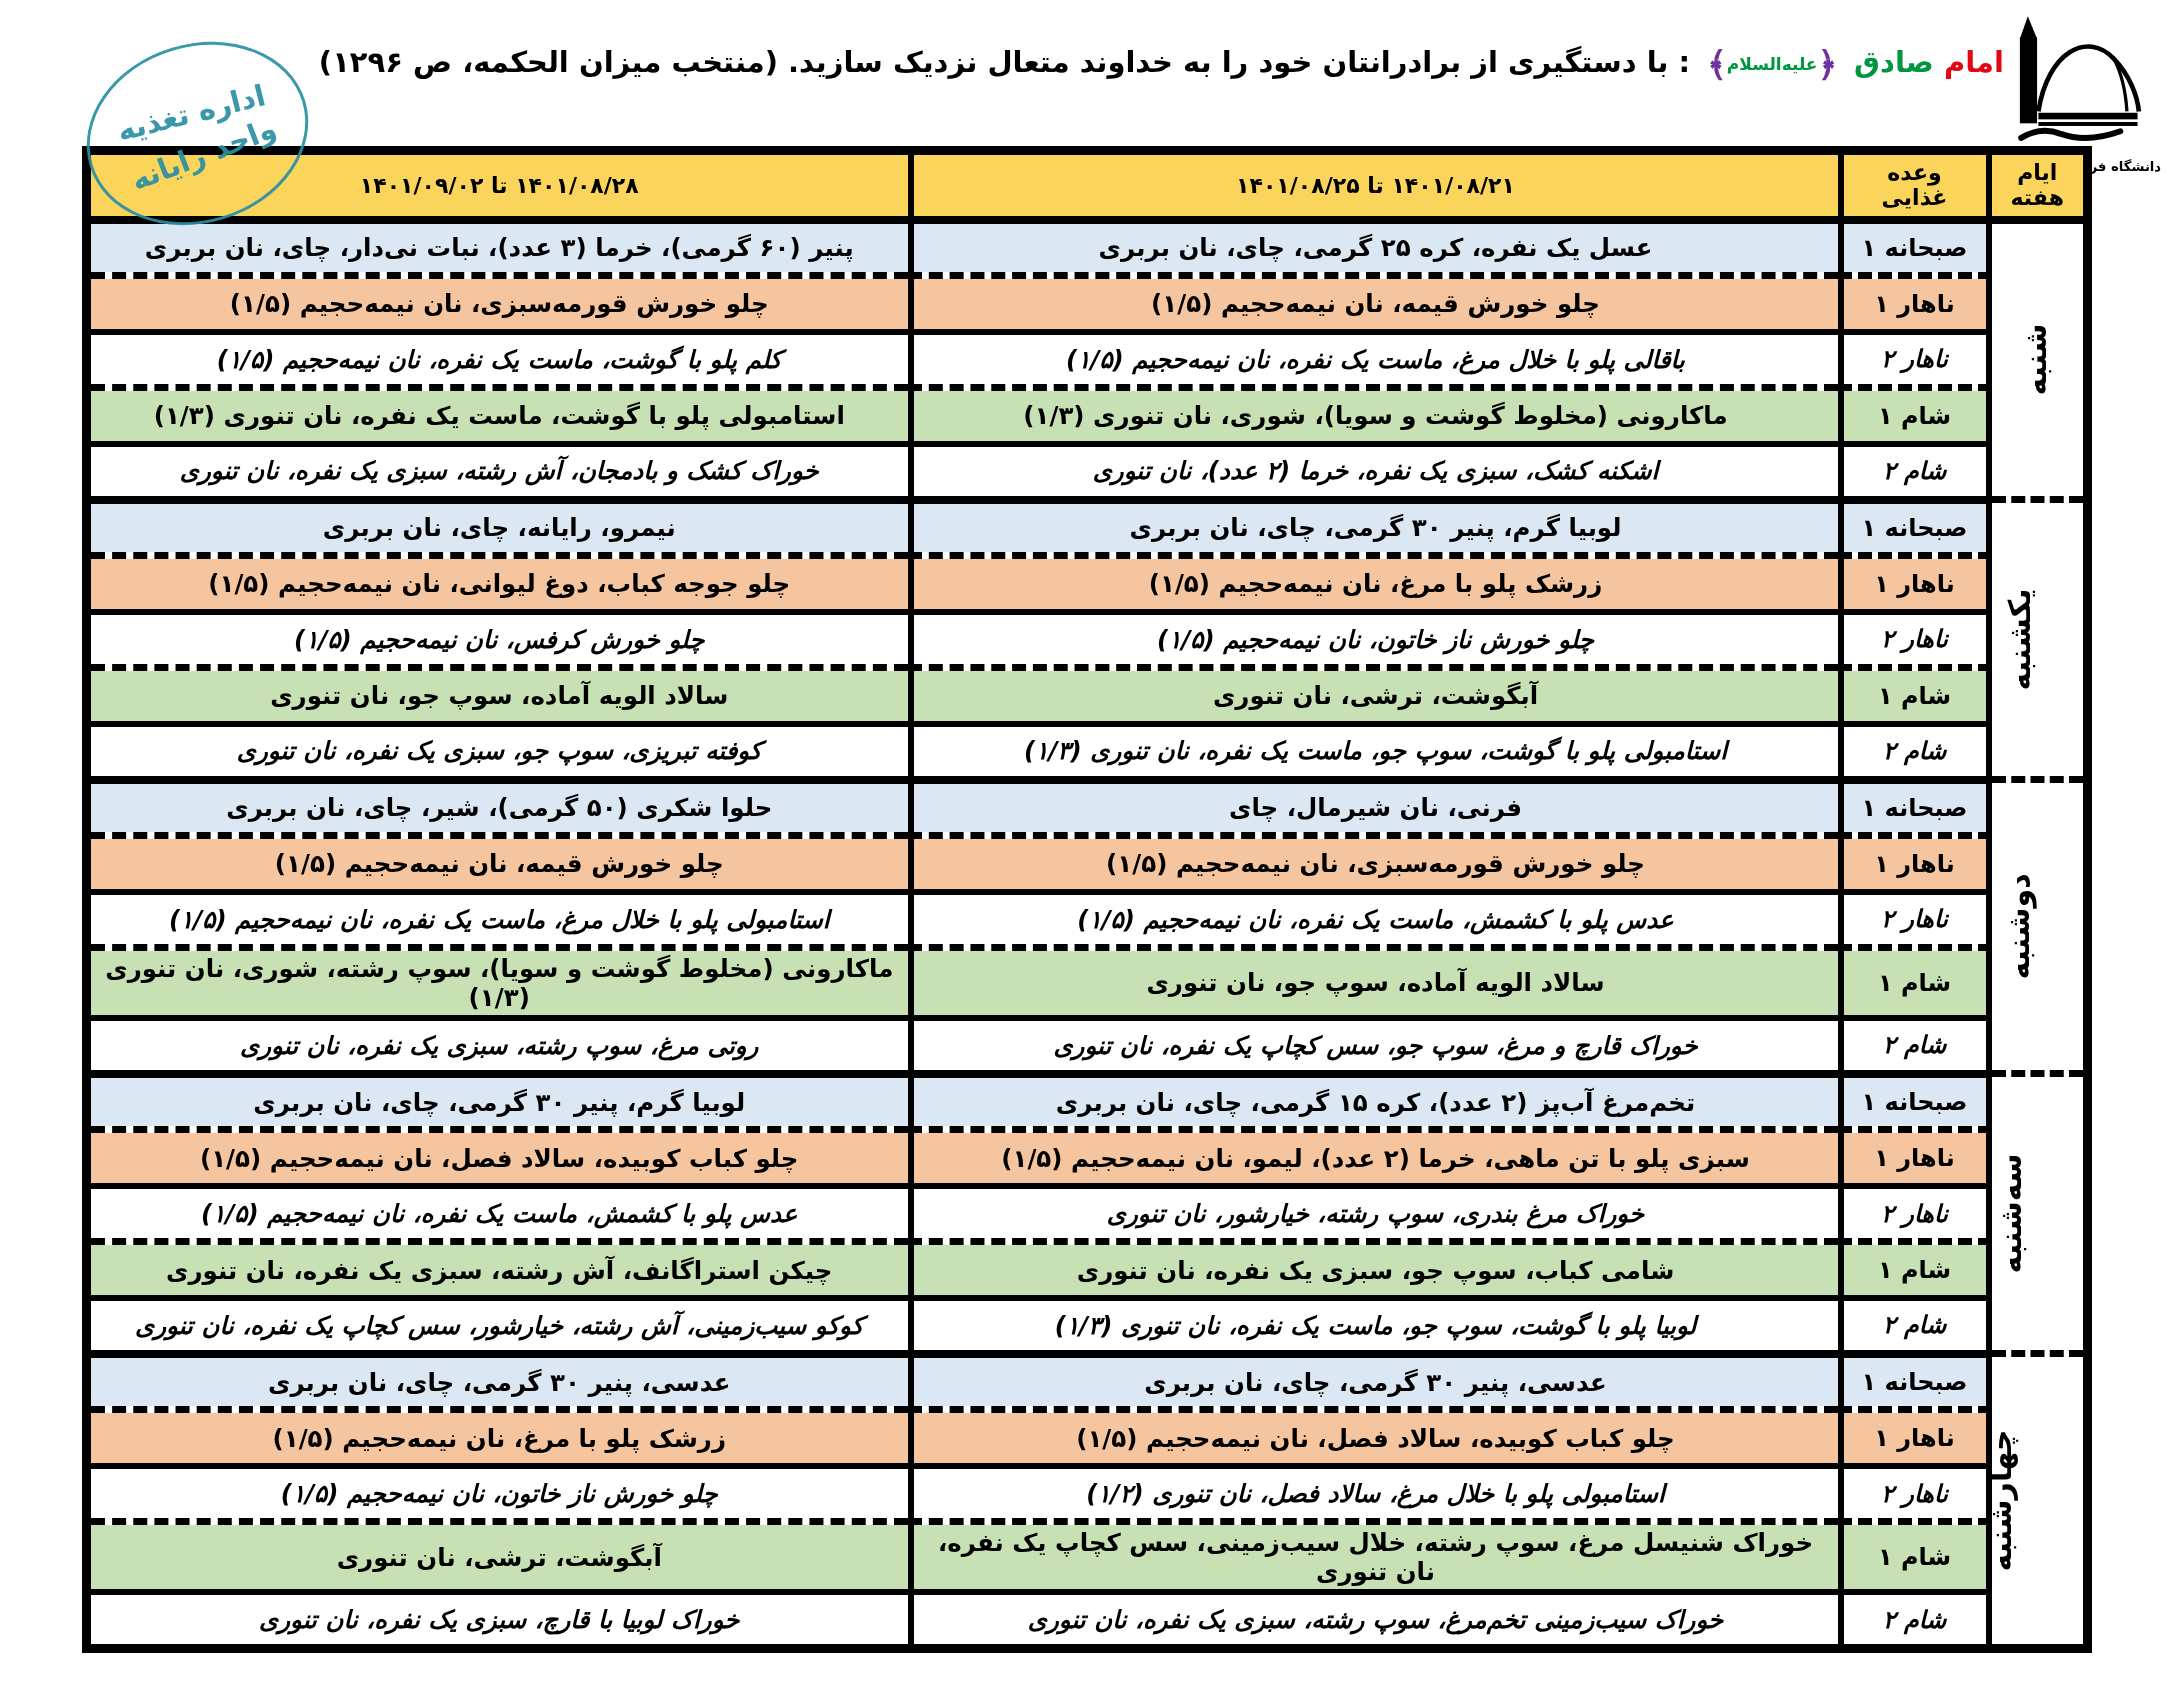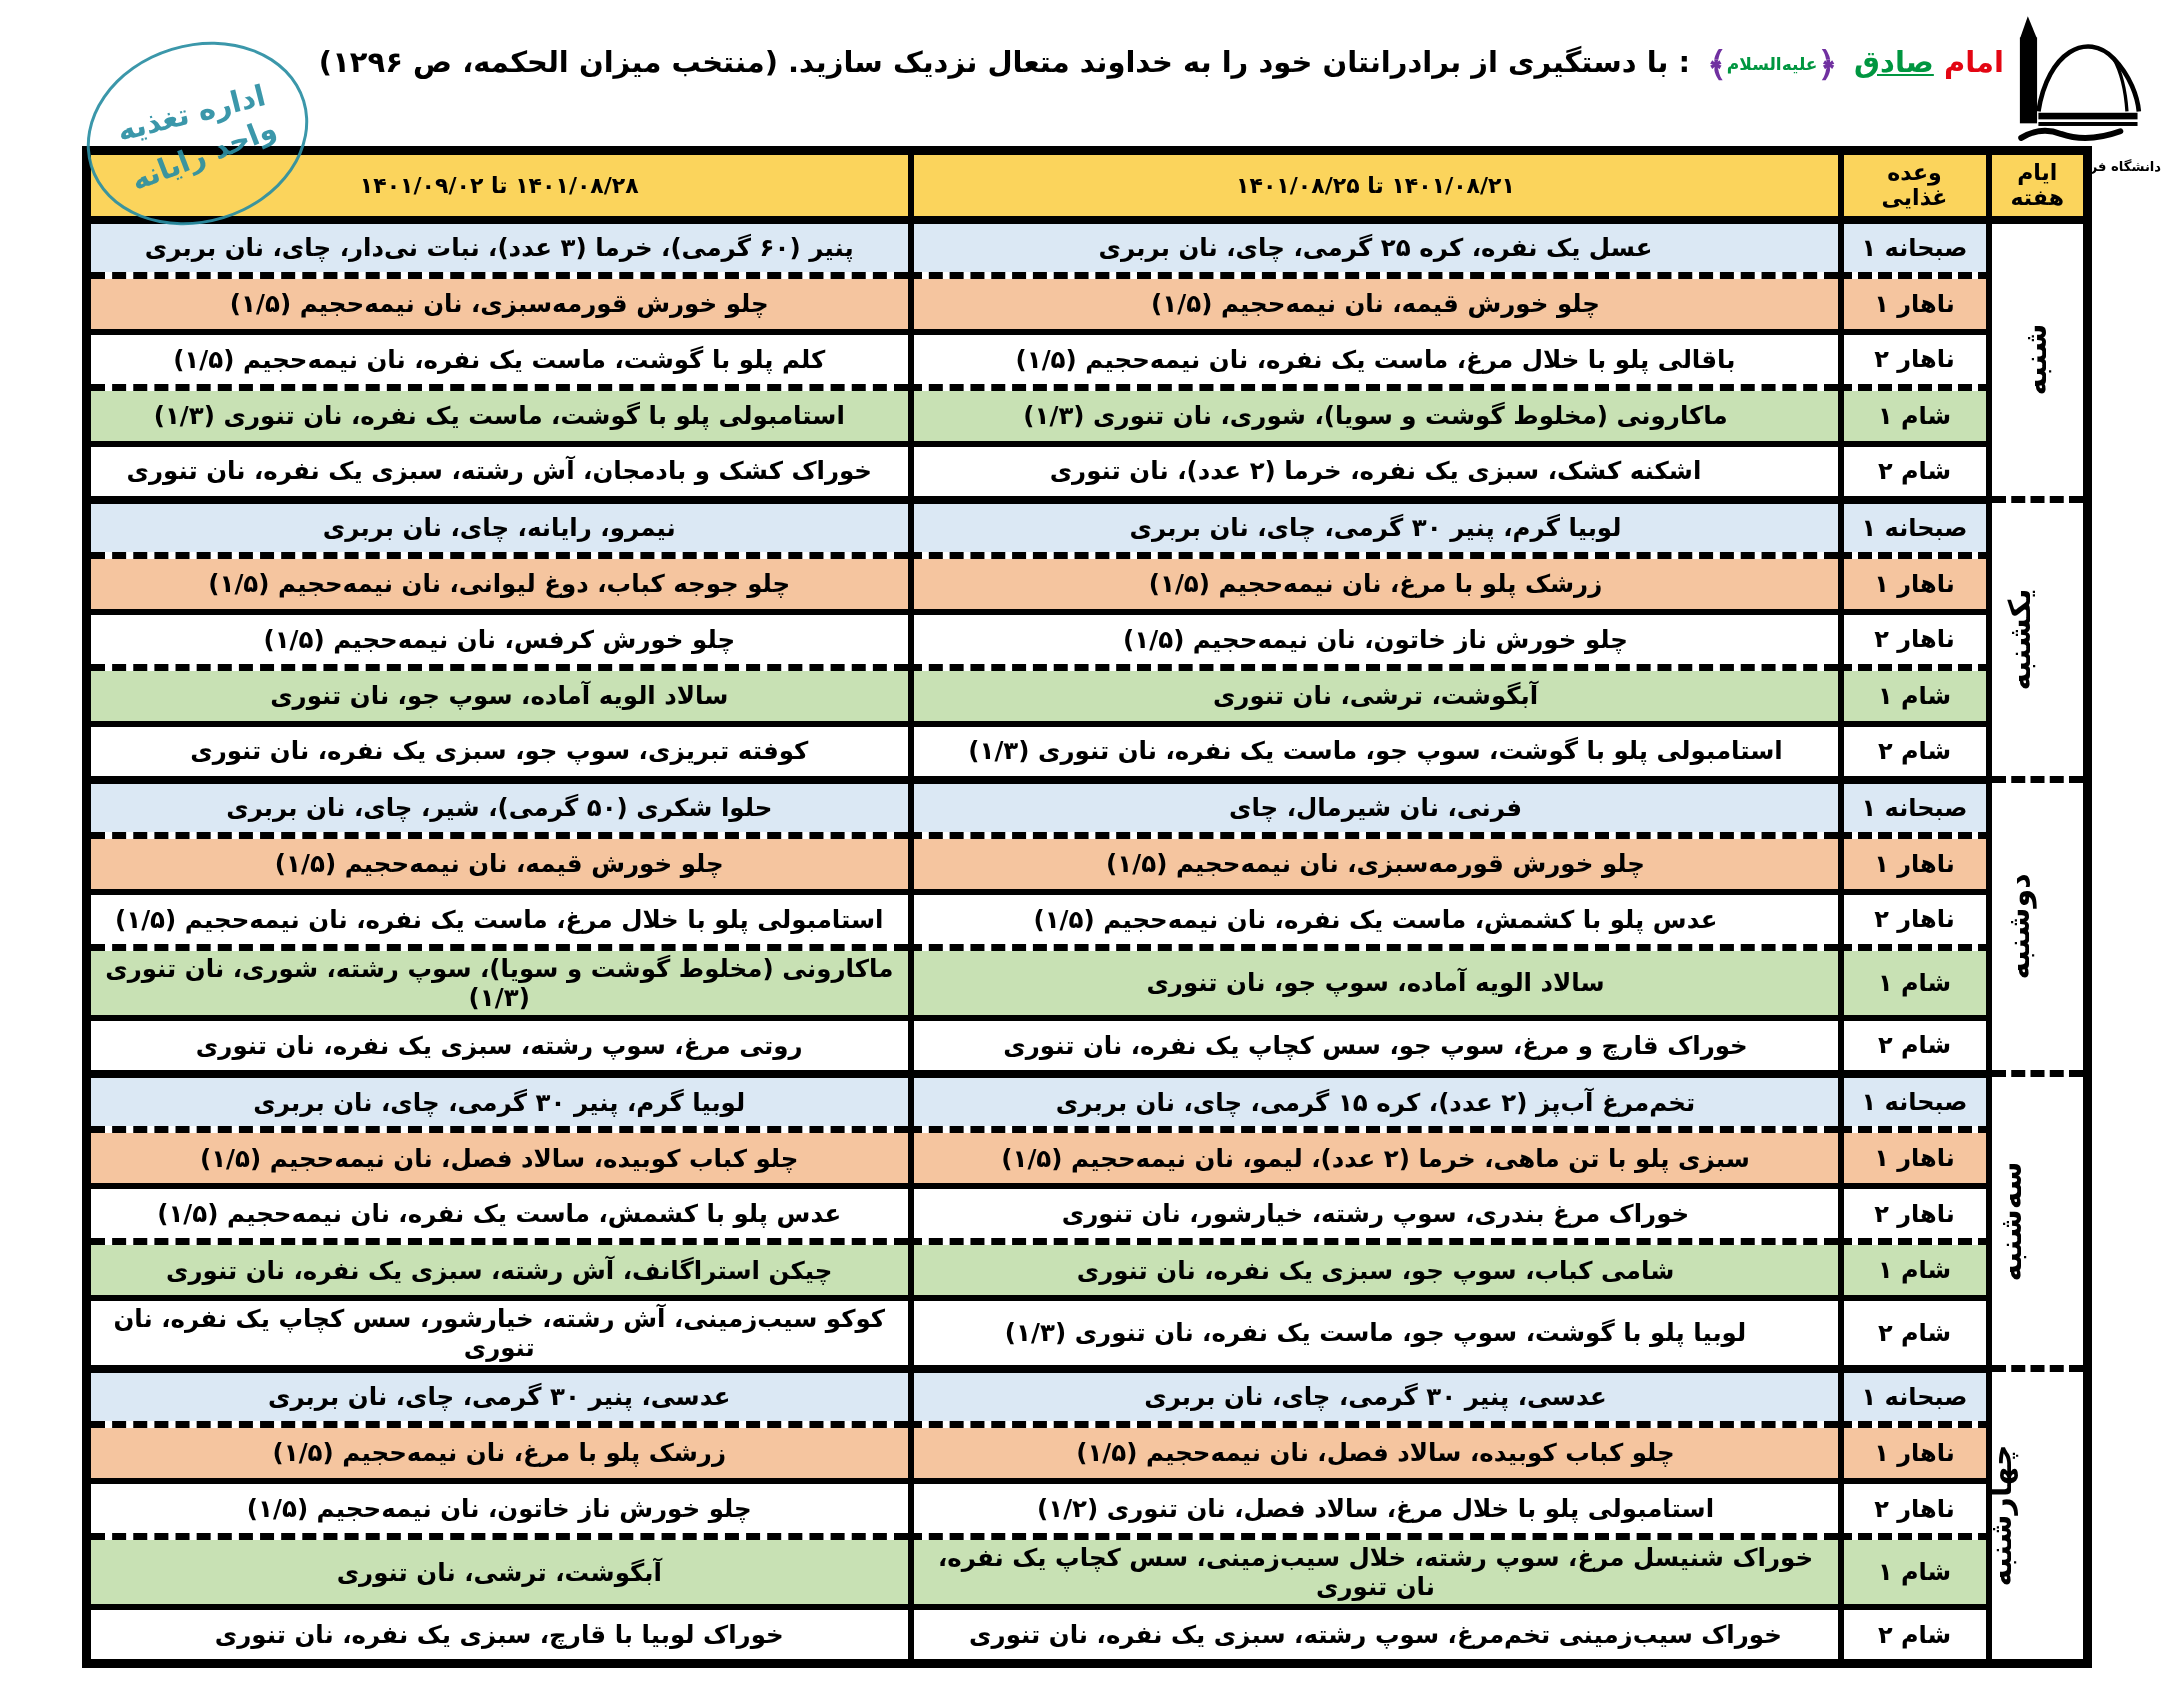--- a/index.html
+++ b/index.html
@@ -2,21 +2,21 @@
 <html lang="fa" dir="rtl" style="--header_bg: #FBD45C; --breakfast_bg: #DBE8F4; --lunch1_bg: #F5C59F; --dinner1_bg: #C8E1B4; --stamp: #2B8FA3; --imam_red: #E30613; --sadegh_green: #009640; --emblem_purple: #7030A0;font-size:10.6px"><head>
 <meta charset="utf-8">
 <style>
   html,body{margin:0;padding:0;background:#ffffff;}
   body{font-family:"DejaVu Sans",sans-serif;}
   .sheet{position:relative;width:2183px;height:1687px;background:#fff;overflow:hidden;}
 
   
   .quote{position:absolute;top:45px;right:179px;direction:rtl;font-size:29px;font-weight:bold;color:#000;white-space:nowrap;}
   .q-imam{color:var(--imam_red);}
-  .q-sadegh{color:var(--sadegh_green);text-decoration:underline;}
+  .q-sadegh{color:var(--sadegh_green);}
   .q-emblem{display:inline-block;margin:0 6.6px;font-size:20px;vertical-align:middle;text-align:right;line-height:.9;}
   .q-paren{color:var(--emblem_purple);font-size:34px;vertical-align:middle;}
   .q-bless{color:var(--sadegh_green);font-size:17px;}
 
   
   .logo{position:absolute;top:12px;right:17px;width:165px;height:192px;text-align:center;}
   .logo svg{display:block;margin:0 auto;}
   .logo-caption{font-size:13.2px;font-weight:bold;color:#000;margin-top:1.3px;letter-spacing:-0.7px;}
 
   
@@ -38,21 +38,21 @@
   .menu tbody tr{height:56px;}
   .menu td.menu-cell{font-size:24.5px;font-weight:bold;line-height:1.2;}
   .menu td.meal-cell{font-size:24px;font-weight:bold;}
   .menu td.day-cell{background:#fff;width:99px;}
   .day-text{display:inline-block;transform:rotate(-90deg);white-space:nowrap;font-size:30px;font-weight:bold;}
 
   
   tr.r-breakfast td{background:var(--breakfast_bg);}
   tr.r-lunch1 td{background:var(--lunch1_bg);}
   tr.r-dinner1 td{background:var(--dinner1_bg);}
-  tr.r-plain td{background:#ffffff;}
+  tr.r-plain td{background:#ffffff;font-style:italic;}
   .menu td.day-cell{background:#ffffff;}
 
   
   tr.sep-dashed td{border-bottom:7.3px dashed #000;}
   tr.sep-solid  td{border-bottom:4.6px solid #000;}
   tr.sep-block  td{border-bottom:8.6px solid #000;}
 
   
   .footer-note{position:absolute;top:1620px;right:93px;direction:rtl;font-size:28.4px;font-weight:bold;color:#000;}
   .footer-date{position:absolute;top:1622px;left:99px;direction:rtl;font-size:22.5px;font-style:italic;font-weight:bold;color:#000;}

